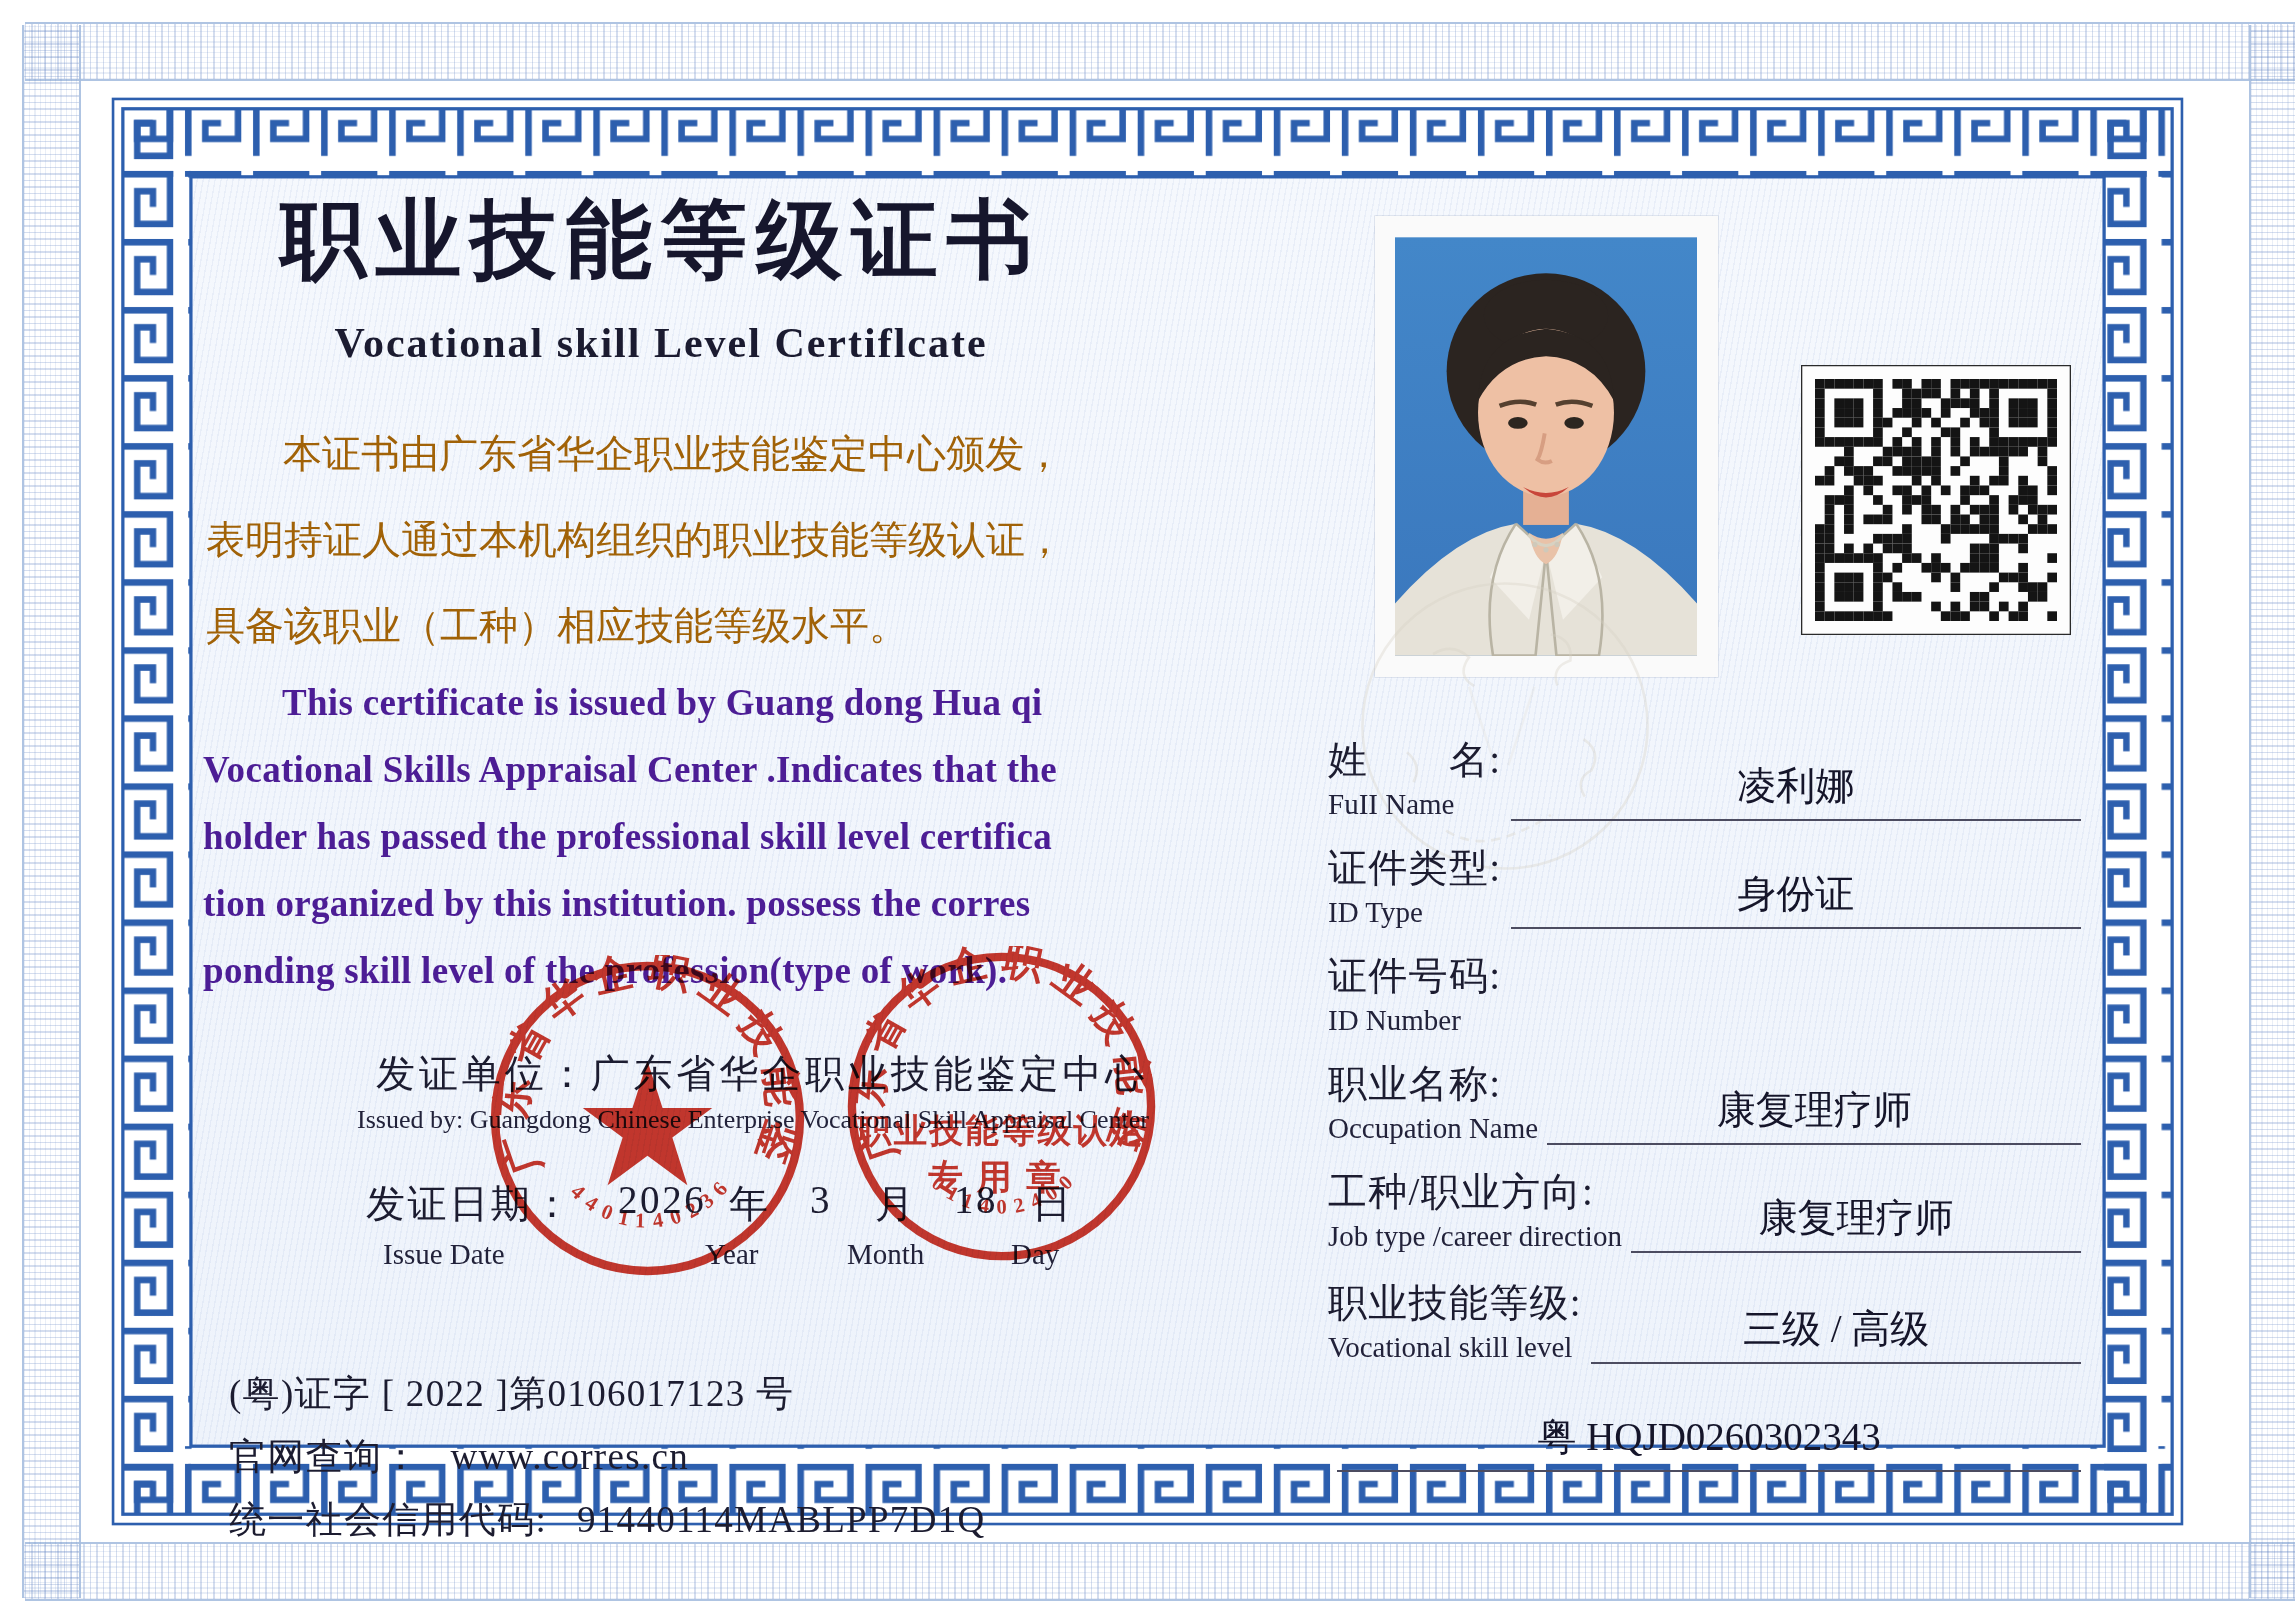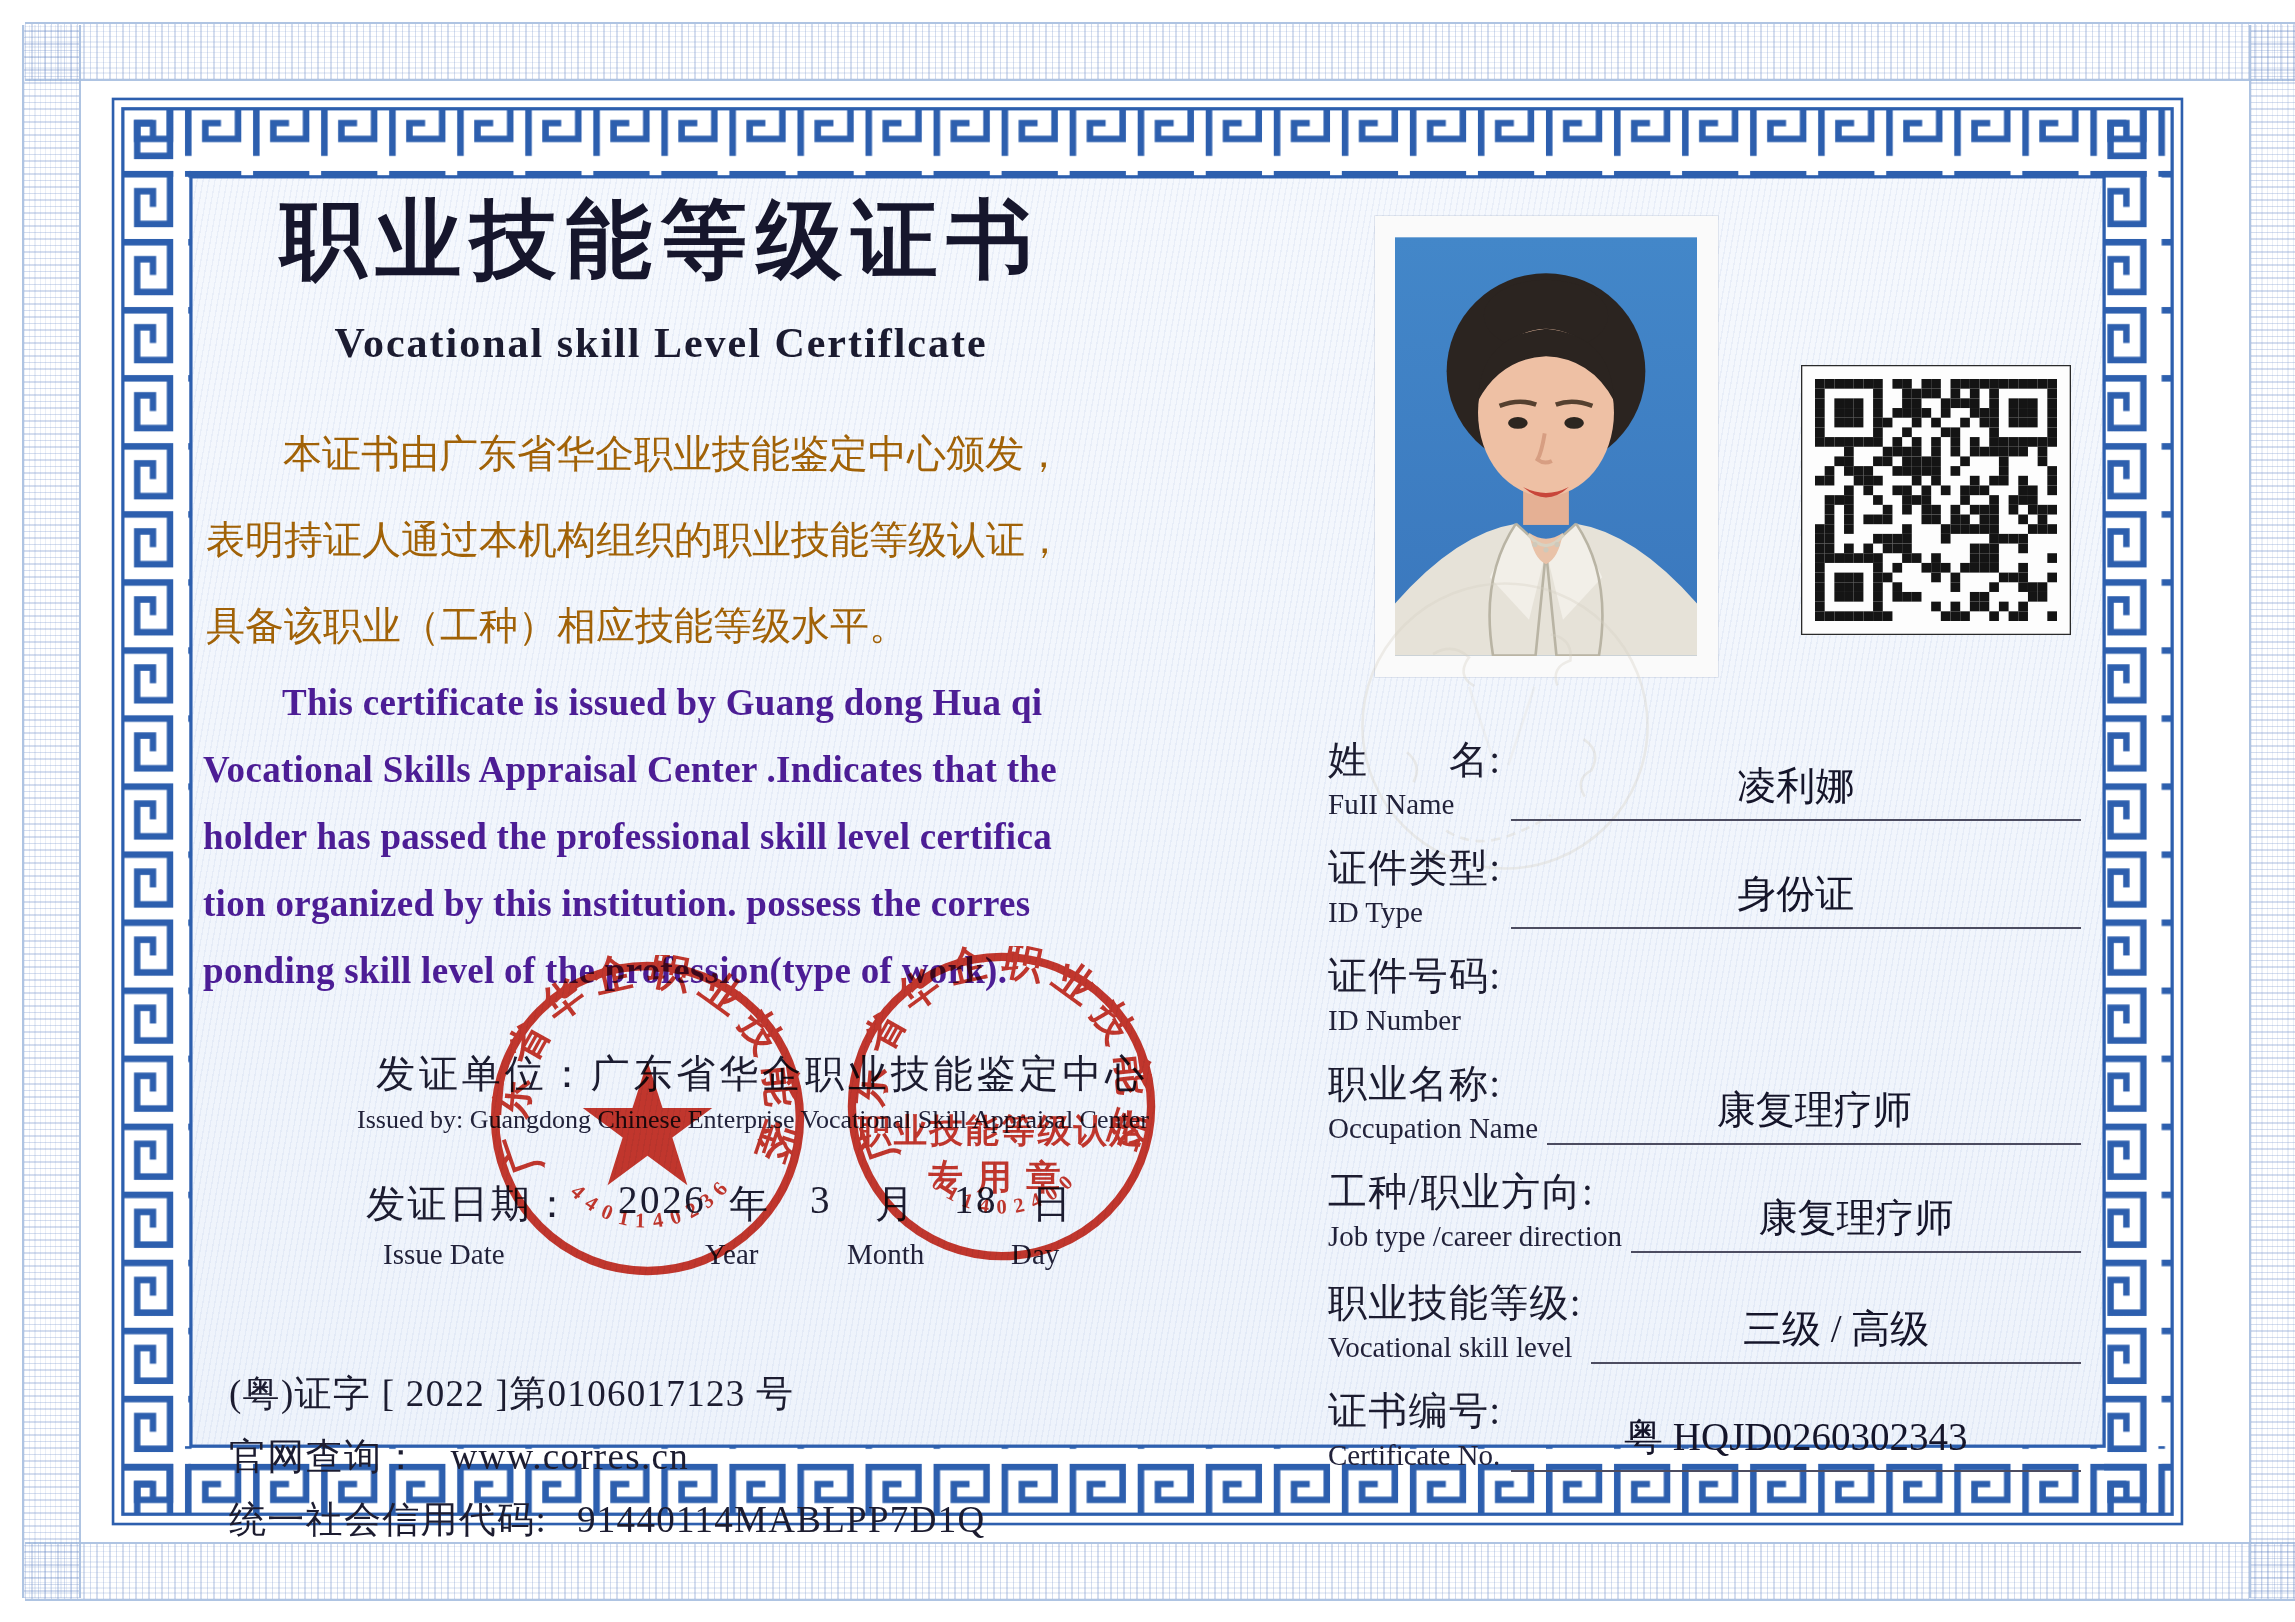--- a/index.html
+++ b/index.html
@@ -539,24 +539,20 @@
     <div class="f-value">康复理疗师</div>
   </div>
   <div class="field-row" style="top:1266px">
     <div class="f-label">
       <div class="f-zh">职业技能等级:</div>
       <div class="f-en">Vocational skill level</div>
     </div>
     <div class="f-value">三级 / 高级</div>
   </div>
   <div class="field-row" style="top:1374px">
-    <div class="f-label">
-      <div class="f-zh">证书编号:</div>
-      <div class="f-en">Certificate No.</div>
-    </div>
     <div class="f-value">粤 HQJD0260302343</div>
   </div>
 
   <svg class="stamp" style="left:484px;top:955px" width="327" height="327" viewBox="0 0 500 500">
     <defs>
       <path id="arc1t" d="M 95,330 A 185,185 0 1 1 405,330" fill="none"></path>
       <path id="arc1b" d="M 120,350 A 160,160 0 0 0 380,350" fill="none"></path>
     </defs>
     <circle cx="250" cy="250" r="233" fill="none" stroke="#c9271b" stroke-width="13"></circle>
     <text font-size="62" fill="#c9271b" letter-spacing="16" font-weight="700">

